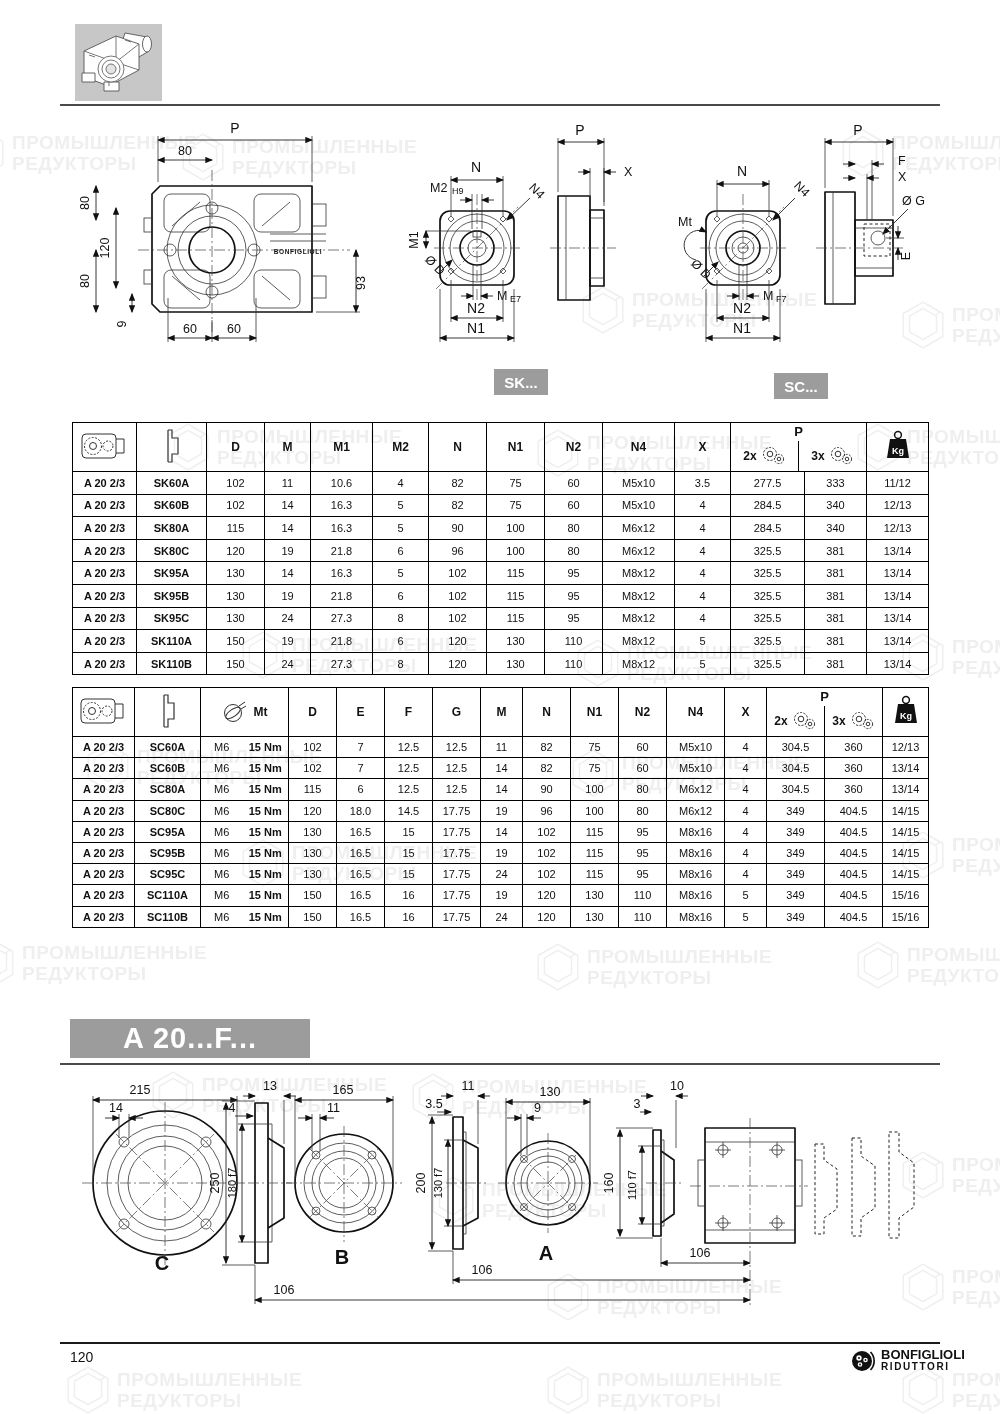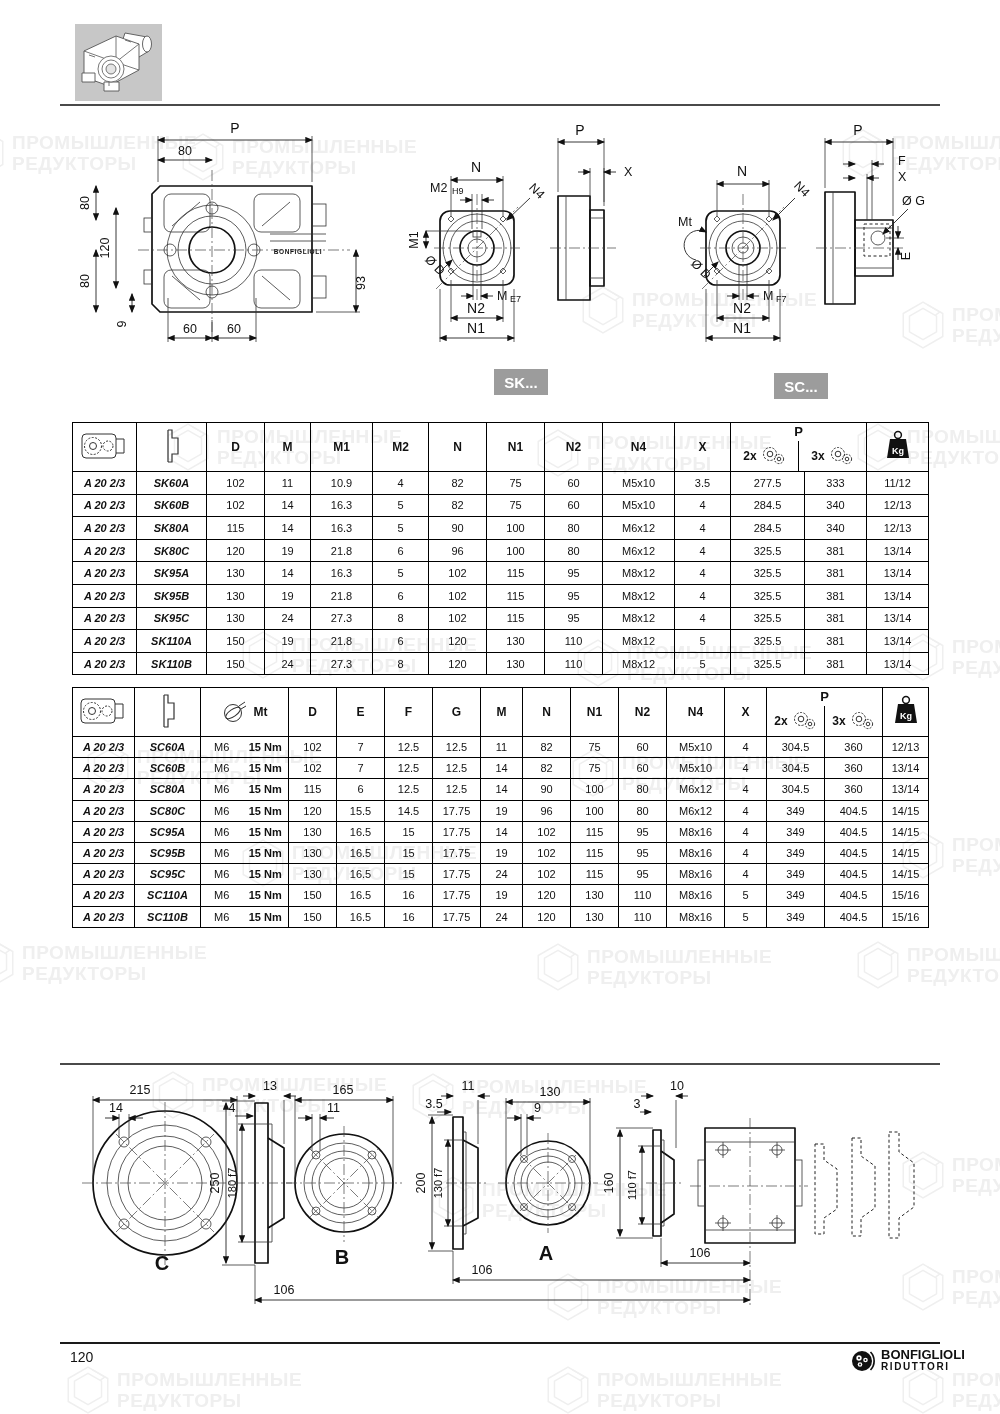--- a/index.html
+++ b/index.html
@@ -24,21 +24,21 @@
   .badge-sk{left:494px;top:369px;} .badge-sc{left:774px;top:373px;}
   svg.draw{position:absolute;left:60px;}
   .topdraw{top:108px;} .botdraw{top:1080px;}
   
   .tbl{position:absolute;left:72px;border-collapse:collapse;table-layout:fixed;width:856px;border:1.5px solid #000;}
   .tbl th,.tbl td{border:1px solid #000;text-align:center;vertical-align:middle;padding:0;
                   font-size:11px;overflow:hidden;background:transparent;}
   .tbl thead th{height:48px;font-weight:bold;font-size:12px;}
   .tbl-sk{top:422px;} .tbl-sc{top:687px;}
   .tbl-sk td{height:21.6px;} .tbl-sc td{height:20.2px;}
-  .tbl td:nth-child(1),.tbl td:nth-child(2){font-weight:bold;font-style:italic;}
+  .tbl td:nth-child(1),.tbl td:nth-child(2){font-weight:bold;}
   .tbl-sc td:nth-child(3){border-right:0;} .tbl-sc td:nth-child(4){border-left:0;font-weight:bold;}
   .p-th{padding:0;}
   .p-lab{font-weight:bold;font-size:13px;height:18px;line-height:18px;}
   .p-sub{display:flex;height:30px;}
   .p-sub span{flex:1;display:flex;align-items:center;justify-content:center;gap:3px;}
   .p-sub .p3{border-left:1px solid #000;}
   .p-sub i{font-style:normal;font-weight:bold;font-size:12px;}
   .mt-th{display:flex;align-items:center;justify-content:center;gap:6px;font-weight:bold;}
   
   .dtxt{font-family:"Liberation Sans",sans-serif;font-size:12.5px;fill:#111;}
@@ -618,21 +618,21 @@
           </svg>
         </th>
       </tr>
     </thead>
     <tbody>
         <tr>
           <td>A 20 2/3</td>
           <td>SK60A</td>
           <td>102</td>
           <td>11</td>
-          <td>10.9</td>
+          <td>10.6</td>
           <td>4</td>
           <td>82</td>
           <td>75</td>
           <td>60</td>
           <td>M5x10</td>
           <td>3.5</td>
           <td>277.5</td>
           <td>333</td>
           <td>11/12</td>
         </tr>
@@ -920,21 +920,21 @@
           <td>304.5</td>
           <td>360</td>
           <td>13/14</td>
         </tr>
         <tr>
           <td>A 20 2/3</td>
           <td>SC80C</td>
           <td>M6</td>
           <td>15 Nm</td>
           <td>120</td>
-          <td>15.5</td>
+          <td>18.0</td>
           <td>14.5</td>
           <td>17.75</td>
           <td>19</td>
           <td>96</td>
           <td>100</td>
           <td>80</td>
           <td>M6x12</td>
           <td>4</td>
           <td>349</td>
           <td>404.5</td>
@@ -1031,20 +1031,21 @@
           <td>110</td>
           <td>M8x16</td>
           <td>5</td>
           <td>349</td>
           <td>404.5</td>
           <td>15/16</td>
         </tr>
       </tbody>
   </table>
 
+  <div class="title-box title-box-f">A 20...F...</div>
   <div class="rule rule-f"></div>
 
   <svg class="draw botdraw" width="880" height="235" viewBox="0 0 880 235">
     <defs>
       <marker id="a2" viewBox="0 0 10 8" markerWidth="9" markerHeight="7" refX="8.5" refY="4" orient="auto-start-reverse">
         <path d="M0 0L10 4 0 8z" fill="#111"></path>
       </marker>
     </defs>
 
     <g>

